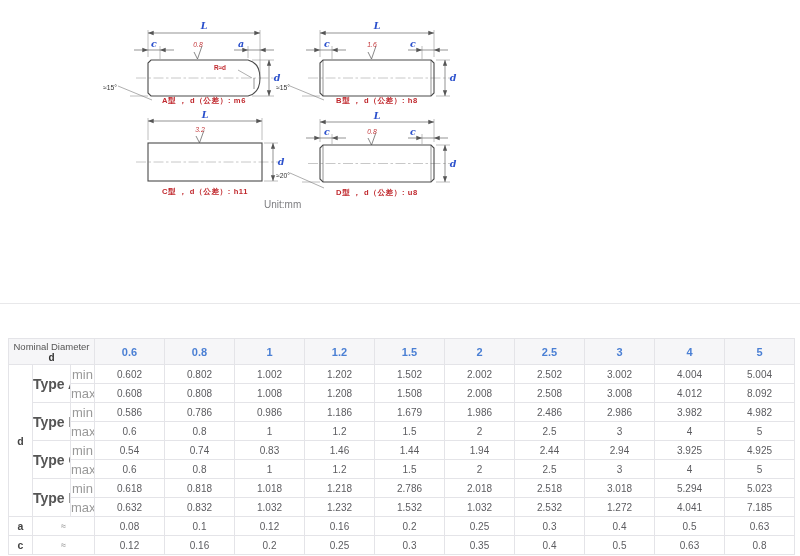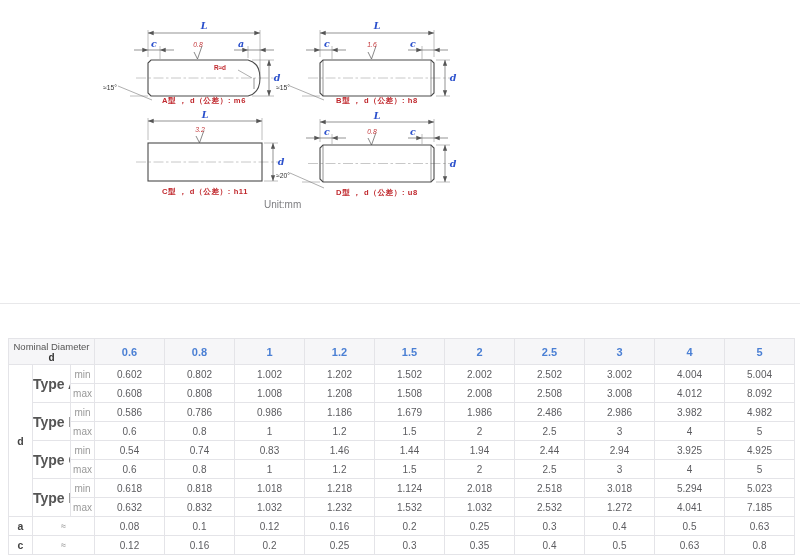--- a/index.html
+++ b/index.html
@@ -43,21 +43,21 @@
     padding:0; overflow:hidden; white-space:nowrap;
   }
   .spec-table thead th { height:26px; background:#f6f6f8; }
   .spec-table tbody td { height:19px; background:#fff; }
   th.corner { background:#e3e3e5; }
   .corner-title { font-size:9.5px; font-weight:normal; color:#555; line-height:11px; }
   .corner-sub   { font-size:10px; font-weight:bold; color:#333; line-height:11px; }
   th.dia { color:#4a7fd4; font-size:11px; font-weight:bold; }
   td.group { background:#f6f6f8; font-weight:bold; color:#444; font-size:10.5px; }
   td.type  { background:#f6f6f8; color:#555; font-size:14px;font-weight:bold; }
-  td.mm    { background:#f6f6f8; color:#999; font-size:10px; }
+  td.mm    { background:#f6f6f8; color:#999; font-size:13px; }
   td.approx{ background:#f6f6f8; color:#8a8a8a; font-size:9px; }
   td.val   { color:#5c5c60; font-size:10px; }
 </style>
 </head>
 <body>
 
 <div class="page">
 
   <svg width="0" height="0" style="position:absolute" aria-hidden="true">
     <defs>
@@ -306,21 +306,21 @@
           <td class="val">4</td>
           <td class="val">5</td>
         </tr>
         <tr>
           <td class="type" rowspan="2">Type D</td>
           <td class="mm">min</td>
           <td class="val">0.618</td>
           <td class="val">0.818</td>
           <td class="val">1.018</td>
           <td class="val">1.218</td>
-          <td class="val">1.124</td>
+          <td class="val">2.786</td>
           <td class="val">2.018</td>
           <td class="val">2.518</td>
           <td class="val">3.018</td>
           <td class="val">5.294</td>
           <td class="val">5.023</td>
         </tr>
         <tr>
           <td class="mm">max</td>
           <td class="val">0.632</td>
           <td class="val">0.832</td>

